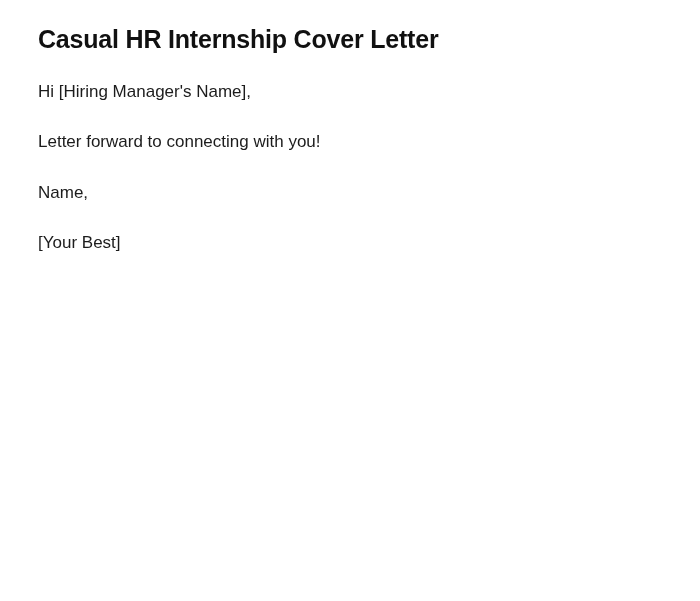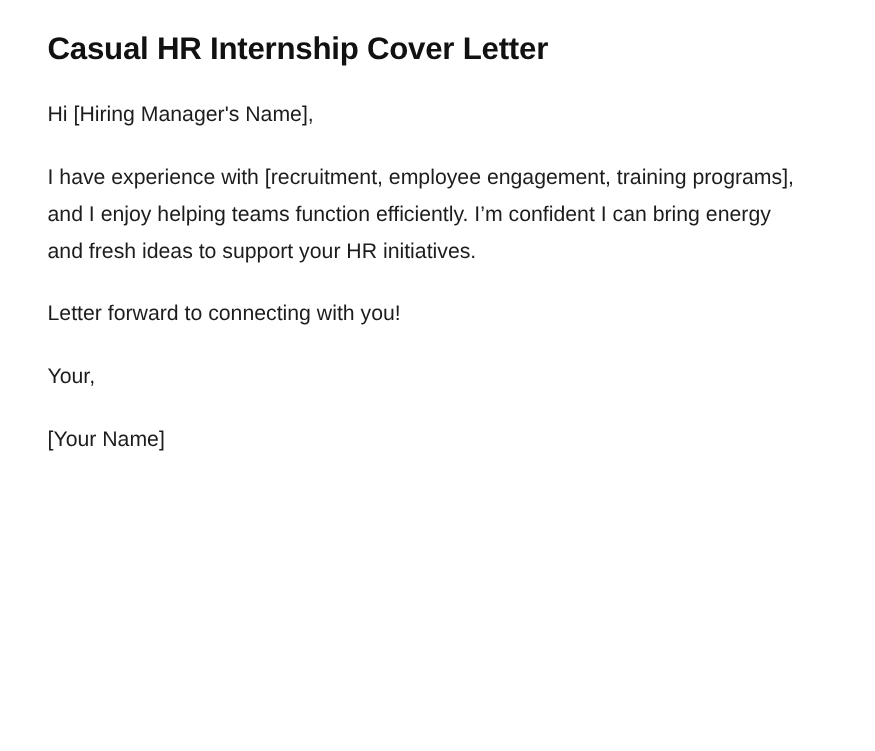--- a/index.html
+++ b/index.html
@@ -44,21 +44,20 @@
 </head>
 <body>
 
 <div class="page">
 
   <h1 class="doc-title">Casual HR Internship Cover Letter</h1>
 
   <p class="para">Hi [Hiring Manager's Name],</p>
 
 
-  <p class="para">I have experience with [recruitment, employee engagement, training programs], and I enjoy helping teams function efficiently. I’m confident I can bring energy and fresh ideas to support your HR initiatives.</p>
 
   <p class="para">Letter forward to connecting with you!</p>
 
-  <p class="para">Your,</p>
+  <p class="para">Name,</p>
 
-  <p class="para">[Your Name]</p>
+  <p class="para">[Your Best]</p>
 
 </div>
 
 </body></html>

